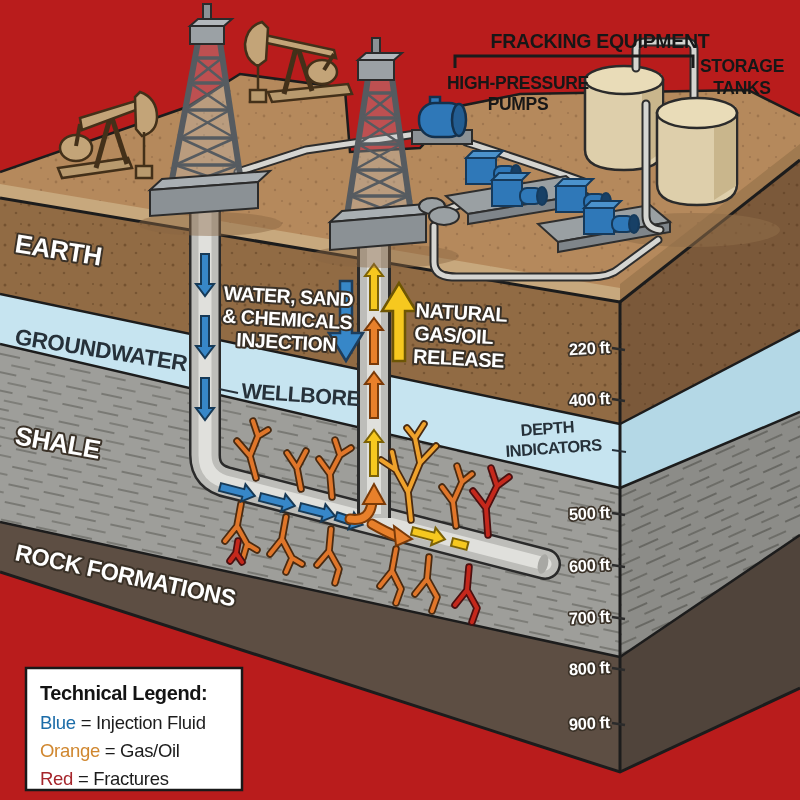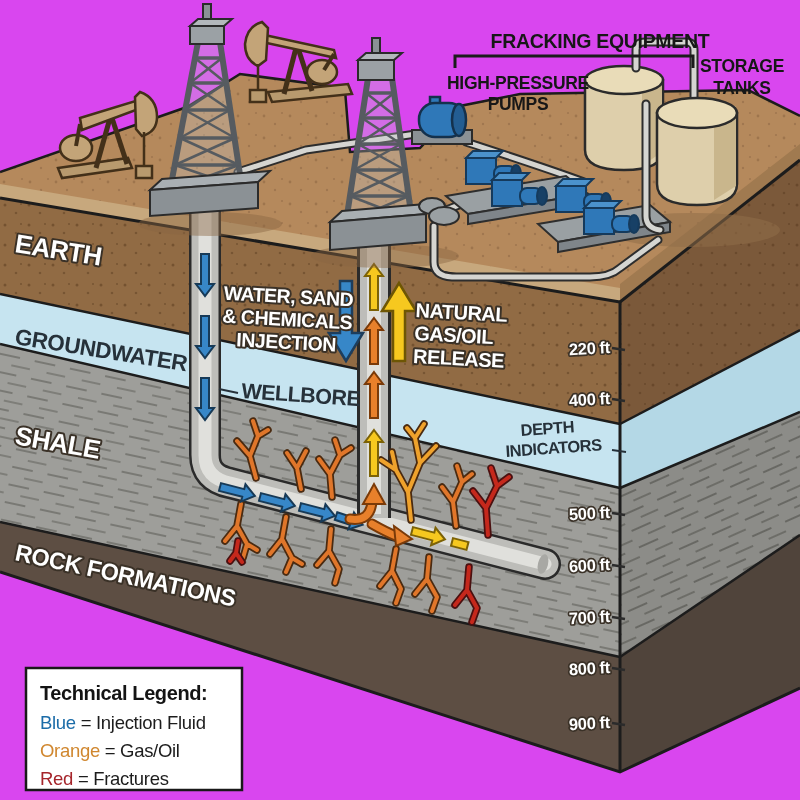--- a/index.html
+++ b/index.html
@@ -1,16 +1,16 @@
 <!DOCTYPE html>
 <html><head>
 <meta charset="utf-8">
 <style>
   html,body{margin:0;padding:0;background:#ffffff;}
-  .stage{width:800px;height:800px;position:relative;overflow:hidden;background:#d946ef;}
+  .stage{width:800px;height:800px;position:relative;overflow:hidden;background:#b91c1c;}
   svg{display:block;}
   text{font-family:"Liberation Sans","DejaVu Sans",sans-serif;}
   .blk{font-weight:bold;fill:#171717;letter-spacing:-0.3px;}
   .olabel{font-weight:bold;fill:#ffffff;stroke:#3a3127;stroke-width:4px;paint-order:stroke;stroke-linejoin:round;letter-spacing:-0.5px;}
   .dlabel{font-weight:bold;fill:#26313a;letter-spacing:-0.5px;}
   .depth{font-weight:bold;fill:#ffffff;stroke:#3a3127;stroke-width:3.4px;paint-order:stroke;stroke-linejoin:round;letter-spacing:-0.4px;}
   .legend-title{font-weight:bold;fill:#141414;letter-spacing:-0.4px;}
   .legend-item{fill:#1c1c1c;letter-spacing:-0.3px;}
 </style>
 </head>

